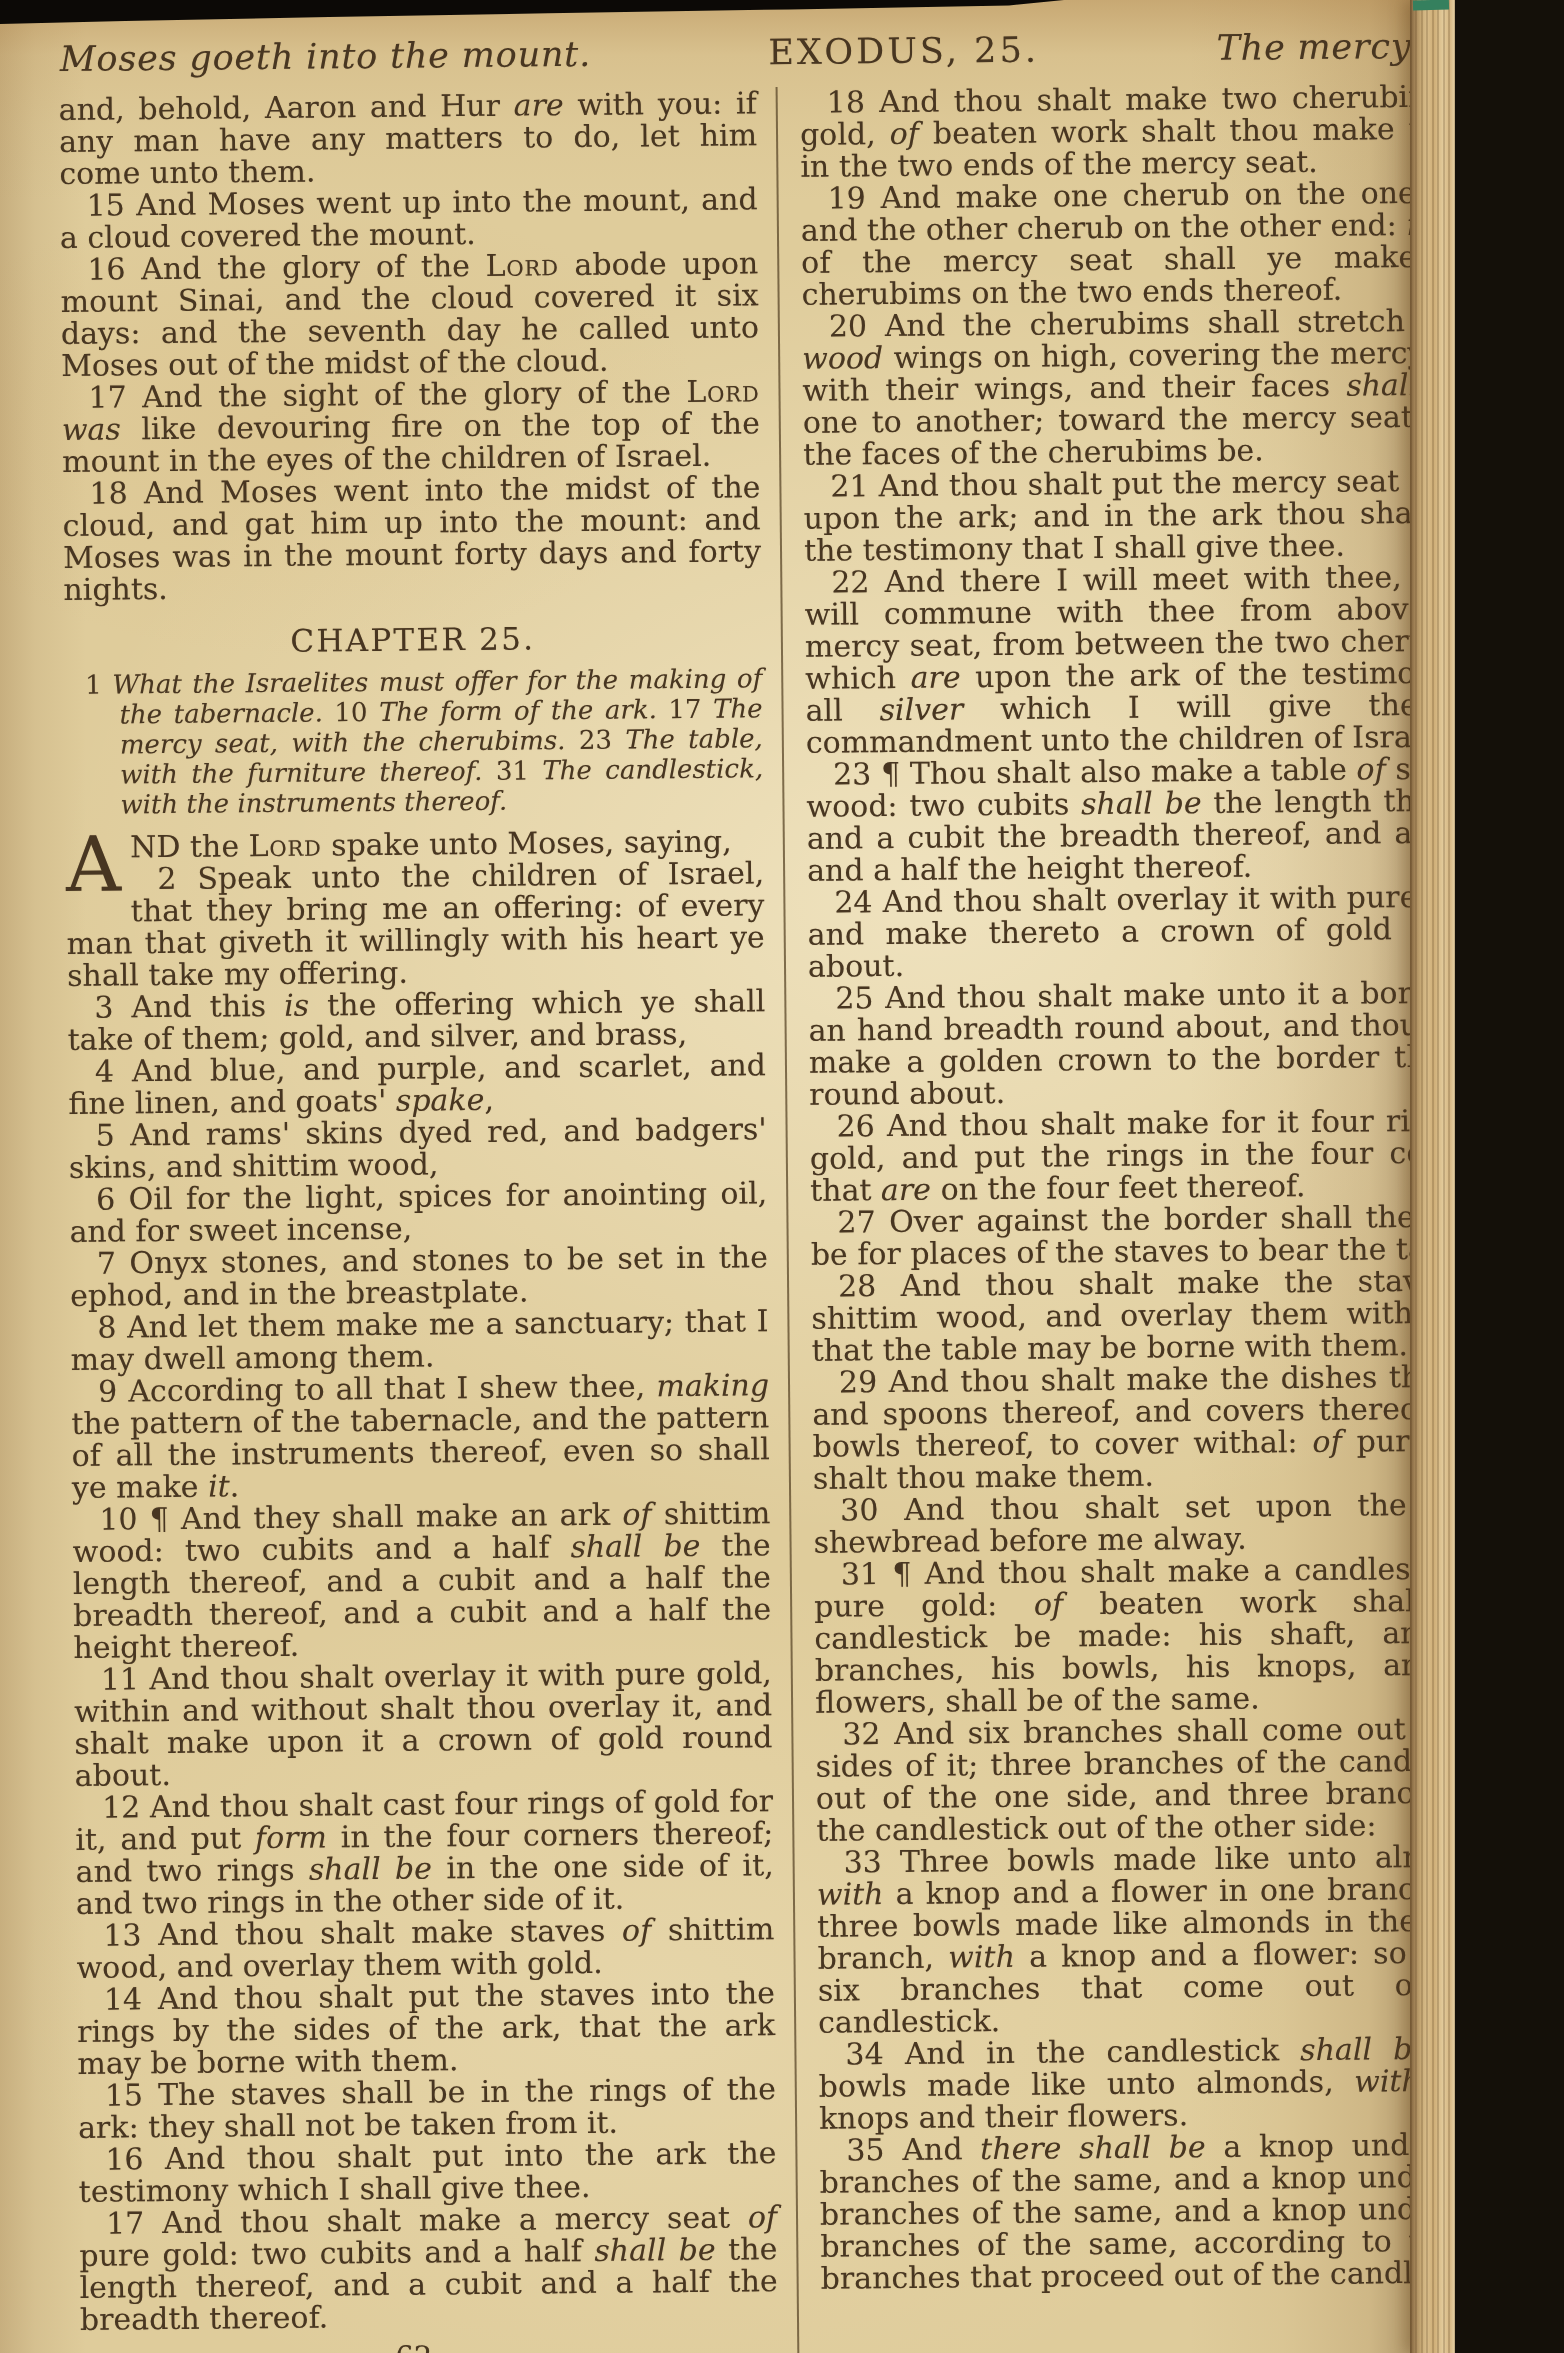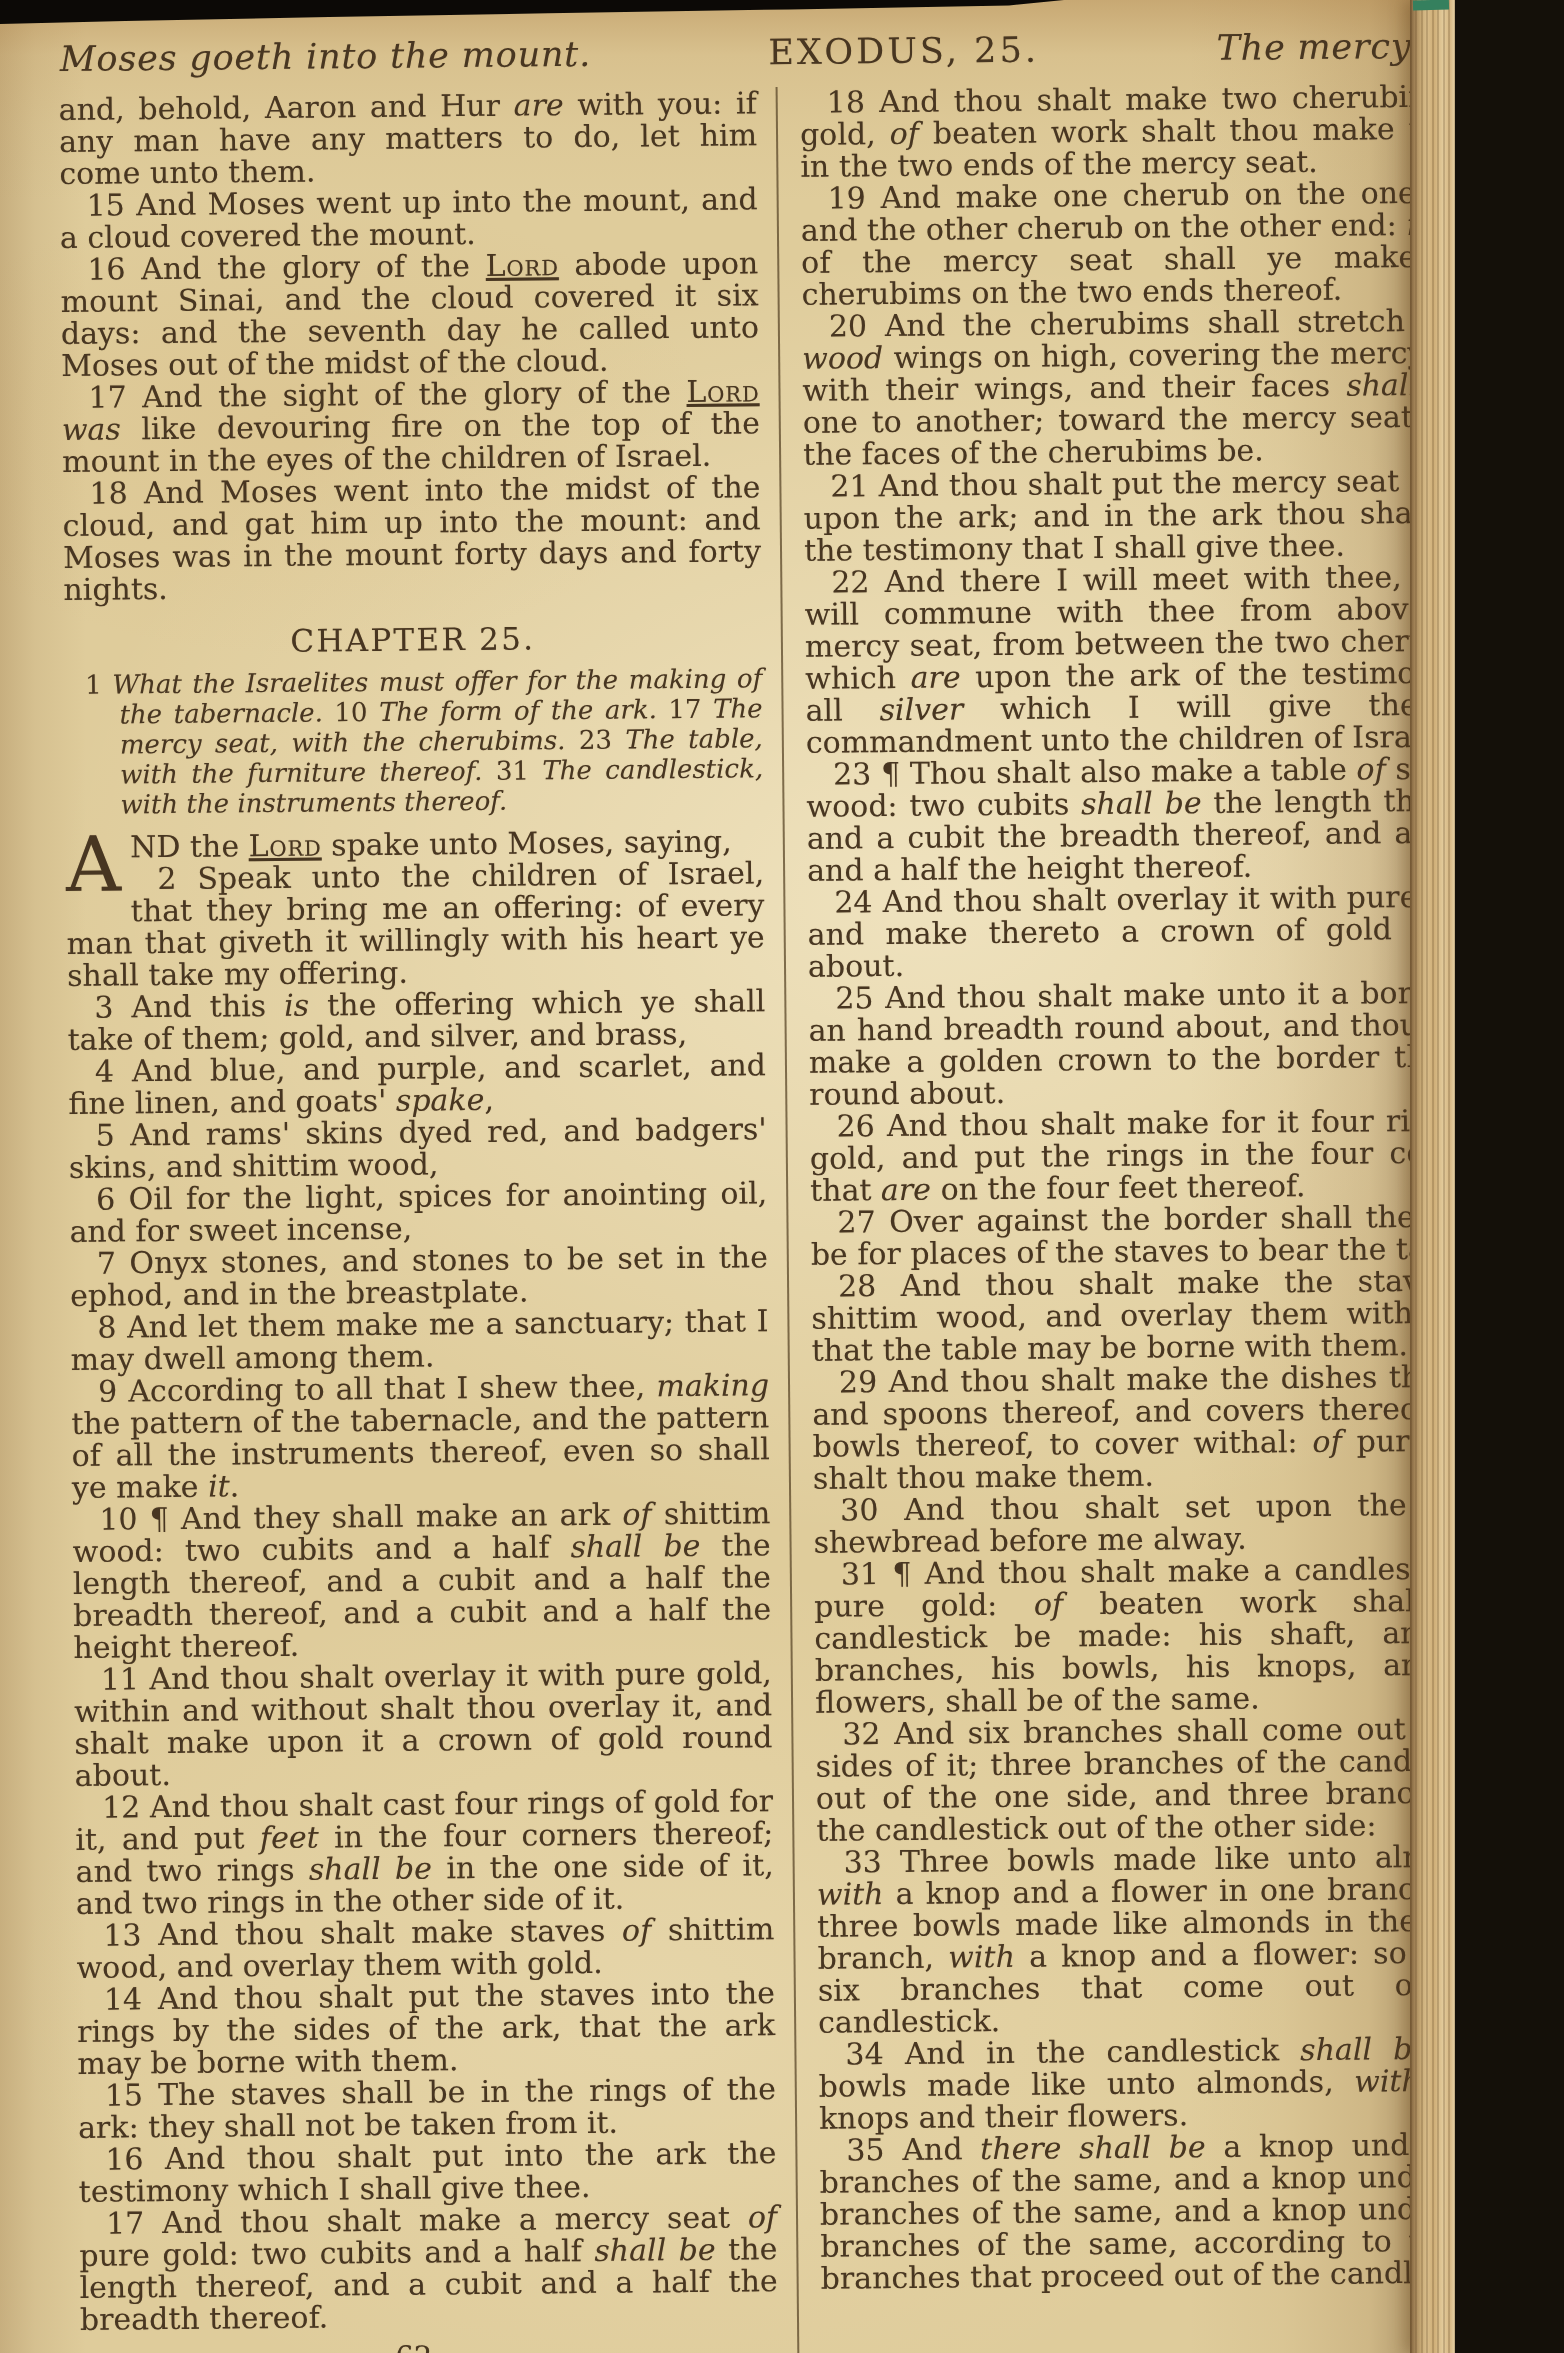--- a/index.html
+++ b/index.html
@@ -41,21 +41,21 @@
   .running-header { display:flex; justify-content:space-between; align-items:baseline; padding:4.7px 3.1px 0 1.6px; }
   .rh-side { font-style:italic; font-size:35px; letter-spacing:0.8px; }
   .rh-center { font-size:35px; letter-spacing:3.1px; }
   .columns { display:flex; margin-top:15.6px; }
   .col { font-size:30px; line-height:32px; text-align:justify; }
   .col-left  { width:717px; padding-right:19px; box-sizing:border-box; }
   .col-right { flex:1; padding-left:22px; padding-right:20.3px; box-sizing:border-box;
                border-left:2.3px solid rgba(95,75,45,0.78); }
   p.verse { margin:0; text-indent:27px; }
   .intro p.verse:first-child { text-indent:0; }
-  .sc { font-variant:small-caps; letter-spacing:0.8px;text-decoration:underline; }
+  .sc { font-variant:small-caps; letter-spacing:0.8px; }
   .chapter-heading { text-align:center; font-size:31px; letter-spacing:2.3px; margin:20.3px 0 11px 0; }
   .chapter-summary { font-size:26px; line-height:30px; margin:0 0 12.5px 11px;
                      padding-left:44px; text-indent:-34px; text-align:justify; }
   .dropcap { float:left; font-size:76px; line-height:62px; height:62px; margin:2.3px 9.4px 0 0; }
   .dropgroup p.first { text-indent:0; }
   .pageno { text-align:center; font-size:29px; margin-top:7.8px; padding-right:31px; }
 </style>
 </head>
 <body>
 
@@ -96,21 +96,21 @@
         <div>
             <p class="verse">3 And this <i>is</i> the offering which ye shall take of them; gold, and silver, and brass,</p>
             <p class="verse">4 And blue, and purple, and scarlet, and fine linen, and goats' <i>spake</i>,</p>
             <p class="verse">5 And rams' skins dyed red, and badgers' skins, and shittim wood,</p>
             <p class="verse">6 Oil for the light, spices for anointing oil, and for sweet incense,</p>
             <p class="verse">7 Onyx stones, and stones to be set in the ephod, and in the breastplate.</p>
             <p class="verse">8 And let them make me a sanctuary; that I may dwell among them.</p>
             <p class="verse">9 According to all that I shew thee, <i>making</i> the pattern of the tabernacle, and the pattern of all the instruments thereof, even so shall ye make <i>it</i>.</p>
             <p class="verse">10 ¶ And they shall make an ark <i>of</i> shittim wood: two cubits and a half <i>shall be</i> the length thereof, and a cubit and a half the breadth thereof, and a cubit and a half the height thereof.</p>
             <p class="verse">11 And thou shalt overlay it with pure gold, within and without shalt thou overlay it, and shalt make upon it a crown of gold round about.</p>
-            <p class="verse">12 And thou shalt cast four rings of gold for it, and put <i>feet</i> in the four corners thereof; and two rings <i>shall be</i> in the one side of it, and two rings in the other side of it.</p>
+            <p class="verse">12 And thou shalt cast four rings of gold for it, and put <i>form</i> in the four corners thereof; and two rings <i>shall be</i> in the one side of it, and two rings in the other side of it.</p>
             <p class="verse">13 And thou shalt make staves <i>of</i> shittim wood, and overlay them with gold.</p>
             <p class="verse">14 And thou shalt put the staves into the rings by the sides of the ark, that the ark may be borne with them.</p>
             <p class="verse">15 The staves shall be in the rings of the ark: they shall not be taken from it.</p>
             <p class="verse">16 And thou shalt put into the ark the testimony which I shall give thee.</p>
             <p class="verse">17 And thou shalt make a mercy seat <i>of</i> pure gold: two cubits and a half <i>shall be</i> the length thereof, and a cubit and a half the breadth thereof.</p>
           </div>
 
         <div class="pageno">62</div>
       </div>
 

